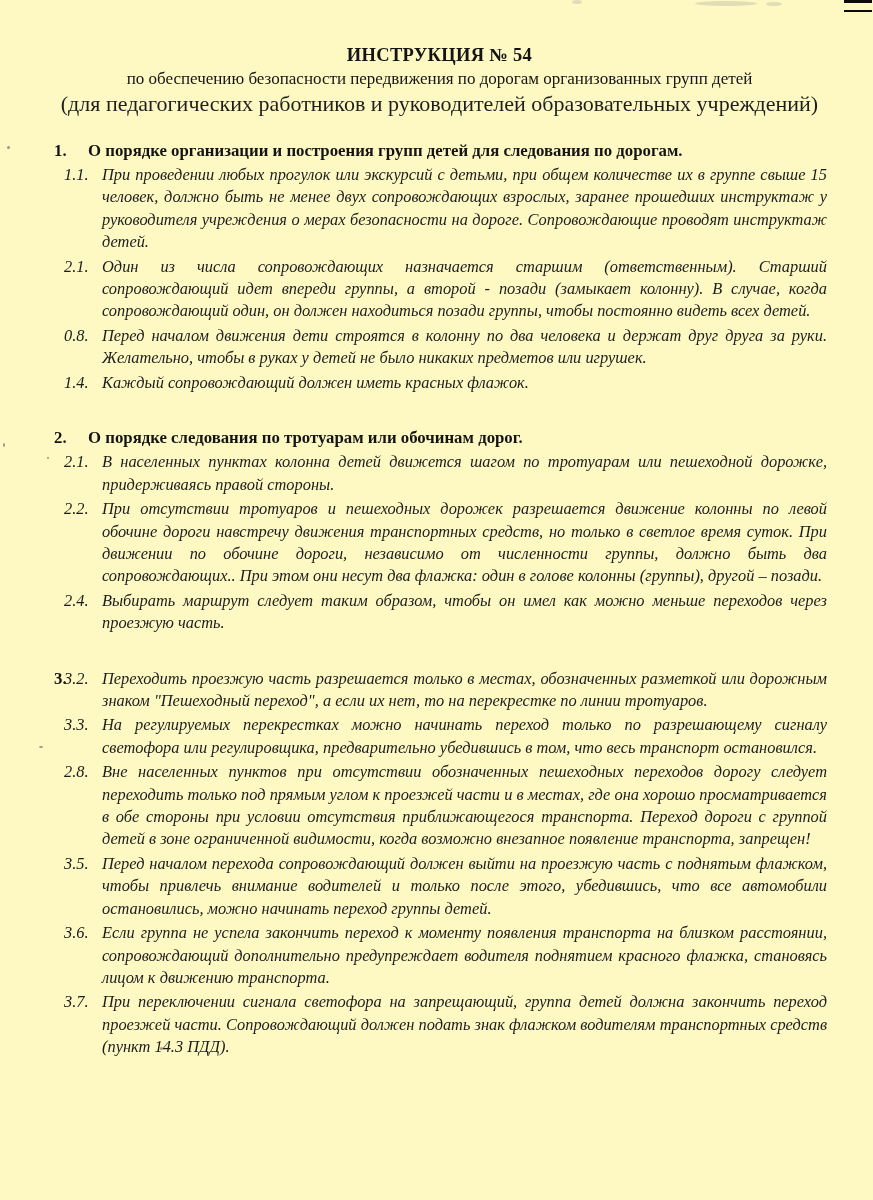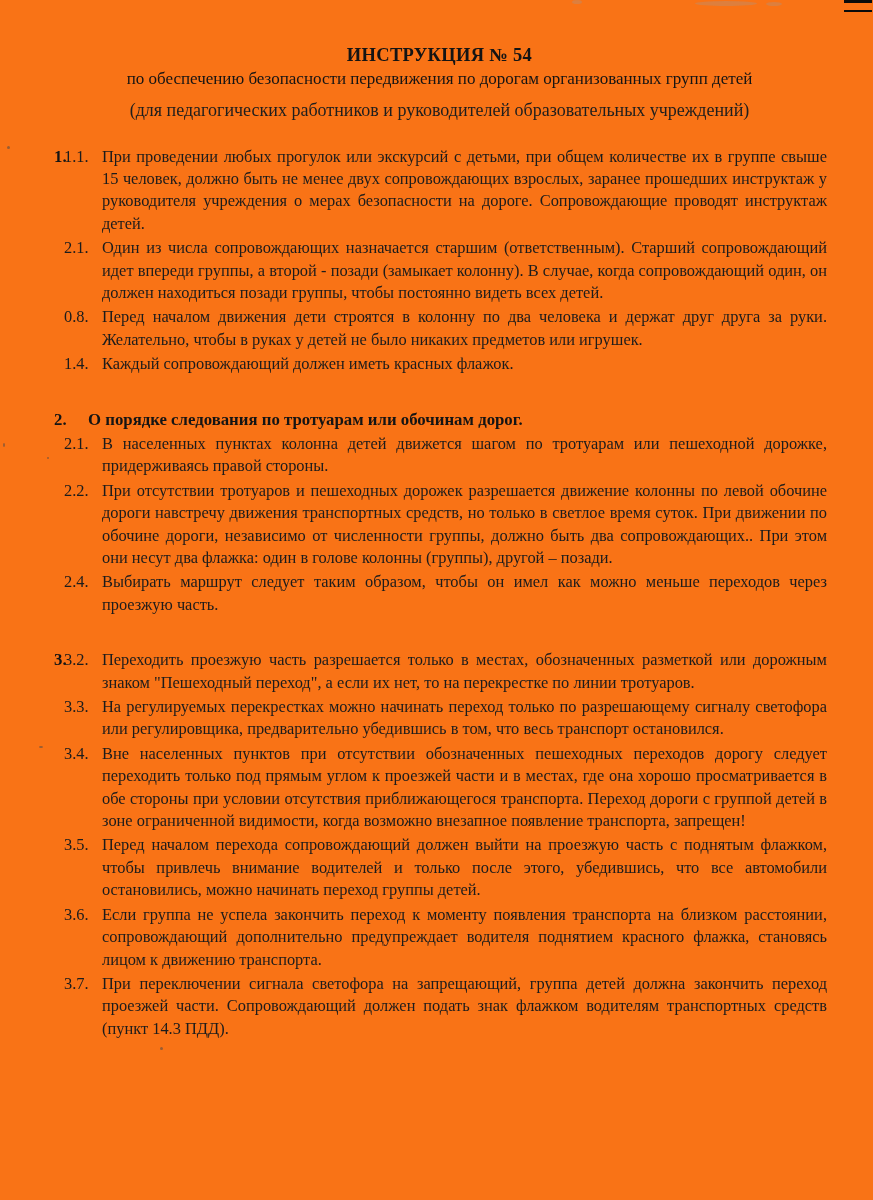--- a/index.html
+++ b/index.html
@@ -2,21 +2,21 @@
 <html lang="ru"><head>
 <meta charset="utf-8">
 <style>
   html, body { margin: 0; padding: 0; }
   body { background: #e8e8e8; }
   .page {
     position: relative;
     width: 873px;
     height: 1200px;
     margin: 0 auto;
-    background: #f97316;
+    background: #fef9c3;
     overflow: hidden;
     font-family: "Liberation Serif", "DejaVu Serif", serif;
     color: #1c1c1c;
   }
   .content {
     padding: 44px 46px 0 52px;
   }
   
   .doc-header { text-align: center; line-height: 22.5px; }
   .doc-title {
@@ -25,38 +25,38 @@
     letter-spacing: 0.3px;
     color: #141414;
   }
   .doc-subtitle {
     font-size: 17px;
     font-weight: normal;
     margin-top: 1px;
     color: #141414;
   }
   .doc-subtitle2 {
-    font-size: 18px;
-    margin-top: 9px;
+    font-size: 22px;
+    margin-top: 3px;
     color: #1e1e1e;
   }
   
   .sections { margin-top: 24px; }
   .section { margin-top: 33px; }
   .section:first-child { margin-top: 24px; }
   .section-head {
     position: relative;
     padding-left: 36px;
     font-size: 16.8px;
     font-weight: bold;
     line-height: 22.4px;
     color: #141414;
   }
   .section-head .num { position: absolute; left: 2px; top: 0; }
-  .items { margin-top: 2px; }
+  .items { margin-top: 2px; font-style: italic; }
   .item {
     position: relative;
     padding-left: 50px;
     text-align: justify;
     font-size: 16.4px;
     line-height: 22.4px;
     margin-top: 2px;
   }
   .item .num { position: absolute; left: 12px; top: 0; }
   .item.outdent { padding-left: 0; text-indent: 50px; }
@@ -111,20 +111,21 @@
     <div class="doc-header">
       <div class="doc-title">ИНСТРУКЦИЯ № 54</div>
       <div class="doc-subtitle">по обеспечению безопасности передвижения по дорогам организованных групп детей</div>
       <div class="doc-subtitle2">(для педагогических работников и руководителей образовательных учреждений)</div>
     </div>
 
     <div class="sections">
     <div class="section">
       <div class="section-head">
         <span class="num">1.</span>
+        <span>О порядке организации и построения групп детей для следования по дорогам.</span>
       </div>
       <div class="items">
     <div class="item">
       <span class="num">1.1.</span>
       <span>При проведении любых прогулок или экскурсий с детьми, при общем количестве их в группе свыше 15 человек, должно быть не менее двух сопровождающих взрослых, заранее прошедших инструктаж у руководителя учреждения о мерах безопасности на дороге. Сопровождающие проводят инструктаж детей.</span>
     </div>
 
     <div class="item">
       <span class="num">2.1.</span>
       <span>Один из числа сопровождающих назначается старшим (ответственным). Старший сопровождающий идет впереди группы, а второй - позади (замыкает колонну). В случае, когда сопровождающий один, он должен находиться позади группы, чтобы постоянно видеть всех детей.</span>
@@ -176,21 +177,21 @@
       <span class="num">3.2.</span>
       <span>Переходить проезжую часть разрешается только в местах, обозначенных разметкой или дорожным знаком "Пешеходный переход", а если их нет, то на перекрестке по линии тротуаров.</span>
     </div>
 
     <div class="item">
       <span class="num">3.3.</span>
       <span>На регулируемых перекрестках можно начинать переход только по разрешающему сигналу светофора или регулировщика, предварительно убедившись в том, что весь транспорт остановился.</span>
     </div>
 
     <div class="item">
-      <span class="num">3.4.</span>
+      <span class="num">2.8.</span>
       <span>Вне населенных пунктов при отсутствии обозначенных пешеходных переходов дорогу следует переходить только под прямым углом к проезжей части и в местах, где она хорошо просматривается в обе стороны при условии отсутствия приближающегося транспорта. Переход дороги с группой детей в зоне ограниченной видимости, когда возможно внезапное появление транспорта, запрещен!</span>
     </div>
 
     <div class="item">
       <span class="num">3.5.</span>
       <span>Перед началом перехода сопровождающий должен выйти на проезжую часть с поднятым флажком, чтобы привлечь внимание водителей и только после этого, убедившись, что все автомобили остановились, можно начинать переход группы детей.</span>
     </div>
 
     <div class="item">
       <span class="num">3.6.</span>

